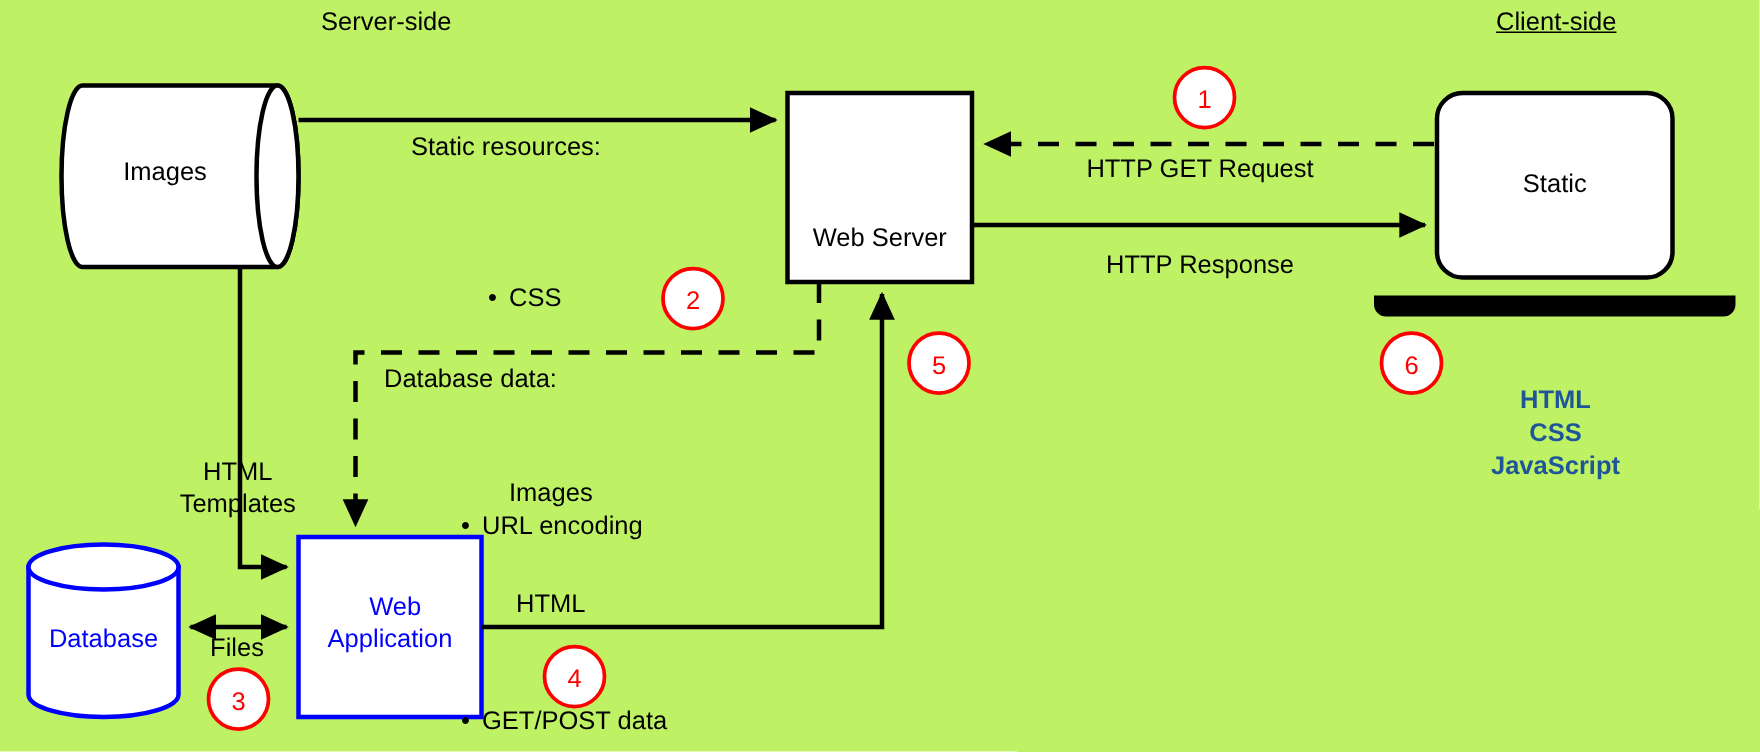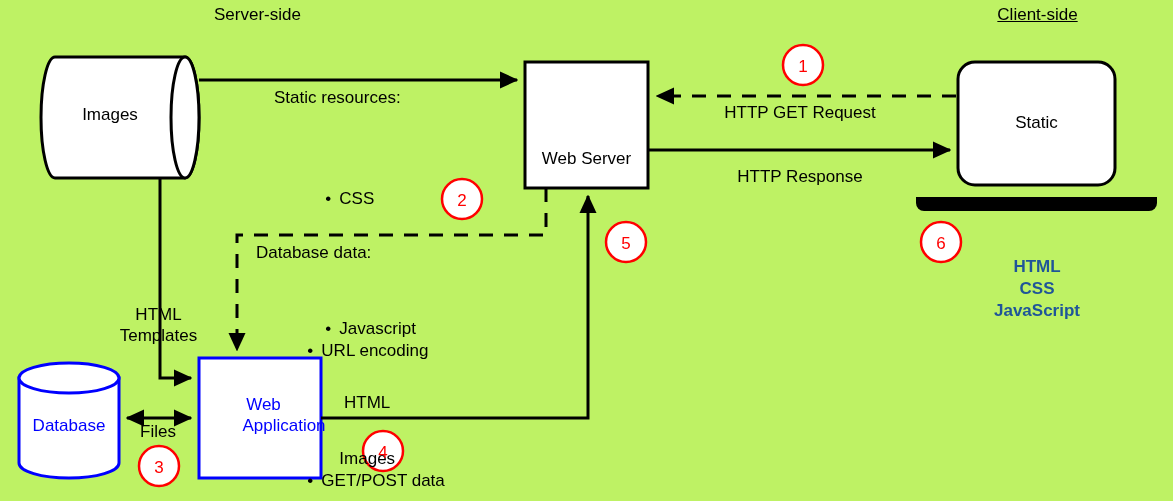--- a/index.html
+++ b/index.html
@@ -119,29 +119,26 @@
 
   <div class="lbl center" style="left:55px; top:104px; width:110px;">Images</div>
 
   <div class="lbl center" style="left:525px; top:112px; width:123px;margin-top:36px;">Web Server</div>
 
   <div class="lbl center" style="left:958px; top:112px; width:157px;">Static</div>
 
   <div class="lbl center blue" style="left:14px; top:415px; width:110px;">Database</div>
 
   <div class="lbl center blue" style="left:199px; top:394px; width:129px;text-align:center;">Web</div>
-  <div class="lbl center blue" style="left:199px; top:415px; width:122px;margin-left:24px;">Application</div>
+  <div class="lbl center blue" style="left:199px; top:415px; width:122px;">Application</div>
 
   <div class="lbl" style="left:274px; top:87px;">Static resources:</div>
   <div class="bullets" style="left:289px; top:108px;">
     <span class="bul-row">
       <span class="bul-dot">•</span><span>CSS</span>
-    </span>
-    <span class="bul-row">
-      <span class="bul-dot">•</span><span>Javascript</span>
     </span>
     <span class="bul-row">
       <span class="bul-dot">&nbsp;</span><span>Images</span>
     </span>
     
   </div>
 
   <div class="lbl" style="left:256px; top:242px;">Database data:</div>
   <div class="bullets" style="left:271px; top:260px;">
     <span class="bul-row">

